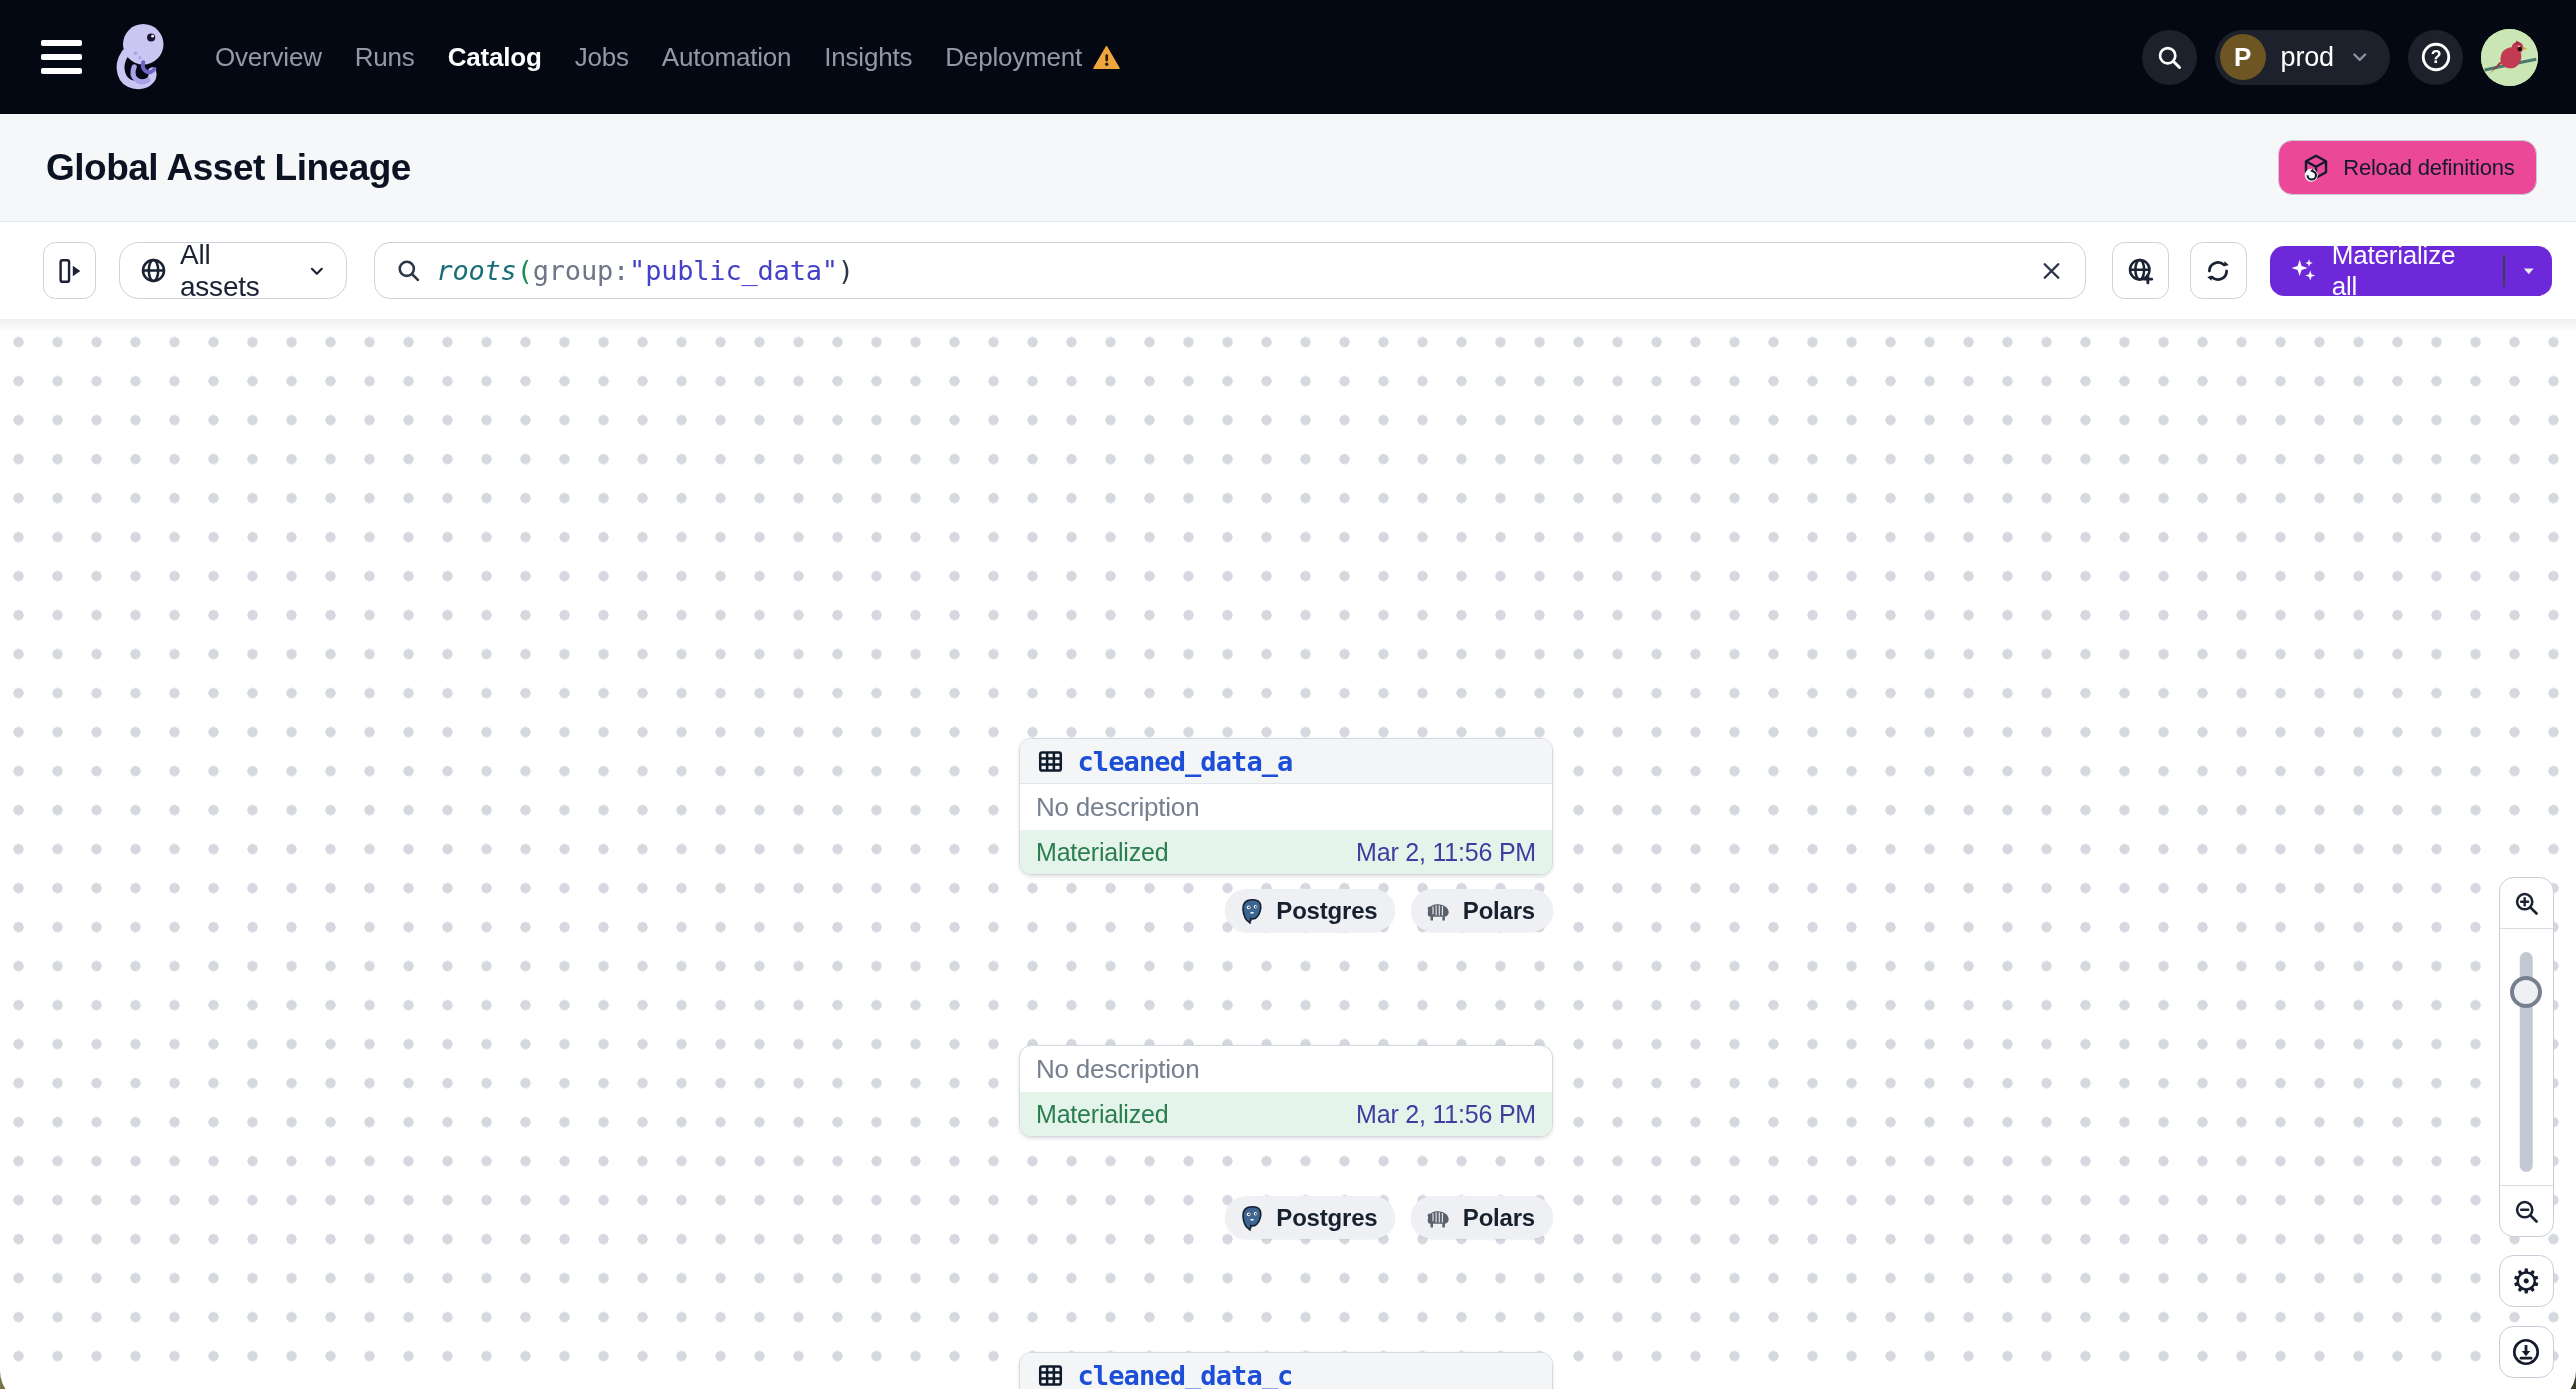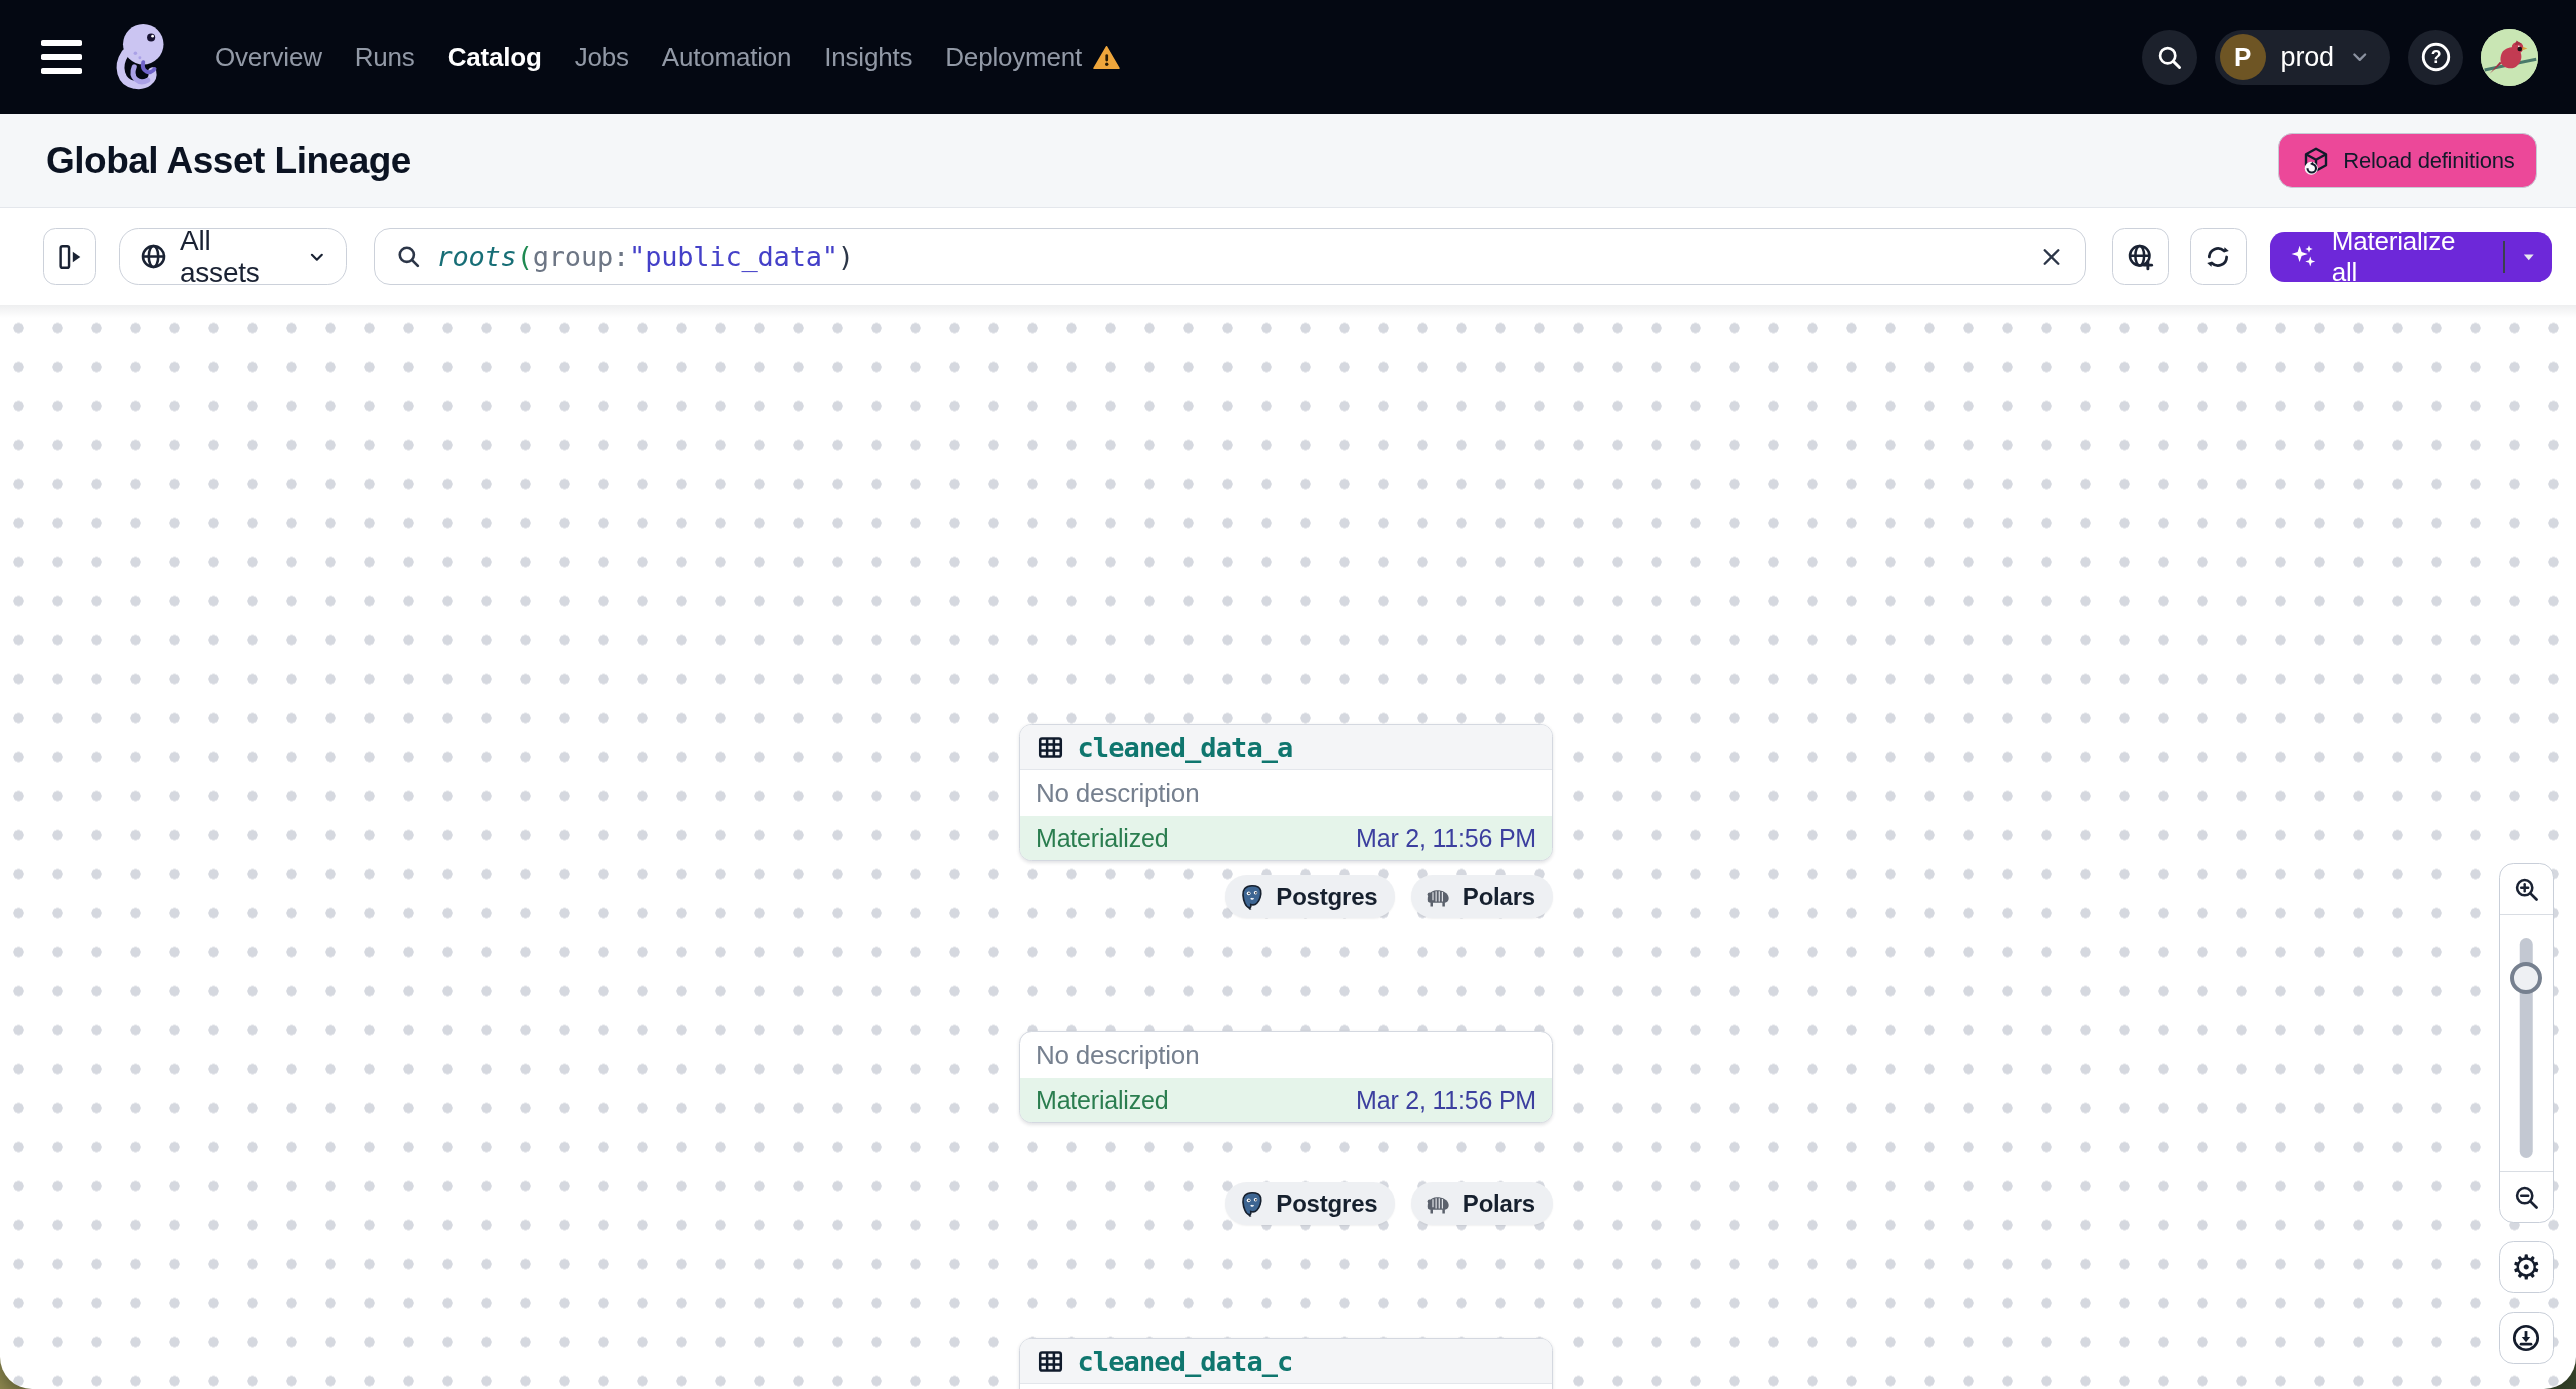--- a/index.html
+++ b/index.html
@@ -16,21 +16,21 @@
   .nav-link { font-size:26px; color:#9299a6; font-weight:500; cursor:pointer; display:flex; align-items:center; gap:10.7px; }
   .nav-link.active { color:#ffffff; font-weight:700; }
   .nav-right { margin-left:auto; display:flex; align-items:center; gap:18px; }
   .icon-circle { width:55px; height:55px; border-radius:50%; background:#1c212c; display:flex; align-items:center; justify-content:center; color:#fff; cursor:pointer; }
   .prod-pill { height:55px; border-radius:28px; background:#1c212c; display:flex; align-items:center; gap:15px; padding:0 19.7px 0 4.5px; cursor:pointer; }
   .p-badge { width:46px; height:46px; border-radius:50%; background:#6e5524; color:#fff; font-size:26px; font-weight:700; display:flex; align-items:center; justify-content:center; }
   .prod-label { color:#fff; font-size:27px; font-weight:500; }
   .avatar { width:57px; height:57px; border-radius:50%; background:#c9e6b4; overflow:hidden; cursor:pointer; }
 
   
-  .header-row { height:94px; background:#f5f7f9; border-bottom:0.9px solid #e4e7ec; display:flex; align-items:center; padding:0 39px 0 46px; }
+  .header-row { height:108px; background:#f5f7f9; border-bottom:0.9px solid #e4e7ec; display:flex; align-items:center; padding:0 39px 0 46px; }
   .page-title { font-size:37px; font-weight:700; color:#0b1322; letter-spacing:-0.5px; }
   .reload-btn { margin-left:auto; height:55px; border:1.8px solid #c6ccd6; border-radius:14.3px; background:#ec4899; display:flex; align-items:center; gap:12.5px; padding:0 21.5px; font-size:22px; color:#121a2b; cursor:pointer; }
 
   
   .toolbar { height:97px; background:#ffffff; display:flex; align-items:center; padding:0 24px 0 43px; position:relative; z-index:3; }
   .tb-btn { height:57px; border:1.8px solid #ccd1da; border-radius:12.5px; background:#fff; display:flex; align-items:center; justify-content:center; color:#1a2233; cursor:pointer; }
   .expand-btn { width:54px; }
   .allassets-btn { margin-left:22.3px; border-radius:19.7px; padding:0 19.7px; gap:11.6px; font-size:28px; font-weight:500; }
   .search-box { margin-left:27px; height:57px; flex:0 0 1712px; border:1.8px solid #ccd1da; border-radius:16px; background:#fff; display:flex; align-items:center; padding:0 63px 0 19.7px; position:relative; cursor:text; }
   .query { font-family:"DejaVu Sans Mono", monospace; font-size:27px; margin-left:14.3px; white-space:pre; }
@@ -51,21 +51,21 @@
   
   .main { position:relative; height:1084px; background:linear-gradient(105deg,#9a8f55 0%,#7a7a46 30%,#55603a 70%,#39462e 100%); }
   .canvas { position:absolute; inset:0; background-color:#fff; border-radius:0 0 32px 32px; box-shadow:0 7.2px 16px rgba(25,35,15,.4);
     background-image: radial-gradient(circle, #d5d8df 4.9px, transparent 5.4px);
     background-size: 39px 39px; background-position: 38px 3.6px; }
   .canvas::before { content:""; position:absolute; left:0; right:0; top:0; height:12.5px; background:linear-gradient(rgba(13,20,36,.07), rgba(13,20,36,0)); border-radius:0; }
 
   
   .node { position:absolute; left:1019px; width:534px; background:#fff; border:1.8px solid #d4d8e0; border-radius:12.5px; box-shadow:0 1.8px 3.6px rgba(16,24,40,.12); cursor:pointer; }
   .node-header { height:45px; background:#f4f5f7; border-bottom:0.9px solid #e3e6eb; border-radius:10.7px 10.7px 0 0; display:flex; align-items:center; gap:12.5px; padding:0 16px; }
-  .node-title { font-family:"DejaVu Sans Mono", monospace; font-size:27px; font-weight:700; color:#0f766e; letter-spacing:-0.9px; }
+  .node-title { font-family:"DejaVu Sans Mono", monospace; font-size:27px; font-weight:700; color:#1d4ed8; letter-spacing:-0.9px; }
   .node-body { height:46px; display:flex; align-items:center; padding:0 16px; color:#76808f; font-size:26px; }
   .node-footer { height:44px; background:#e5f4ea; border-radius:0 0 10.7px 10.7px; display:flex; align-items:center; justify-content:space-between; padding:0 16px; font-size:25px; }
   .node-status { color:#2a7d4f; }
   .node-ts { color:#3c3f9f; }
 
   .tag-row { position:absolute; right:1023px; display:flex; gap:16px; }
   .tag { height:43px; border-radius:21.5px; background:#eef0f3; box-shadow:0 0.9px 1.8px rgba(0,0,0,.06); display:flex; align-items:center; gap:9.8px; padding:0 18px 0 11.6px; font-size:24px; font-weight:700; color:#16202e; cursor:pointer; }
 
   
   .zoom-group { position:absolute; right:22.3px; top:558px; width:55px; height:360px; background:#fff; border:1.8px solid #c9cfd9; border-radius:14.3px; display:flex; flex-direction:column; }

